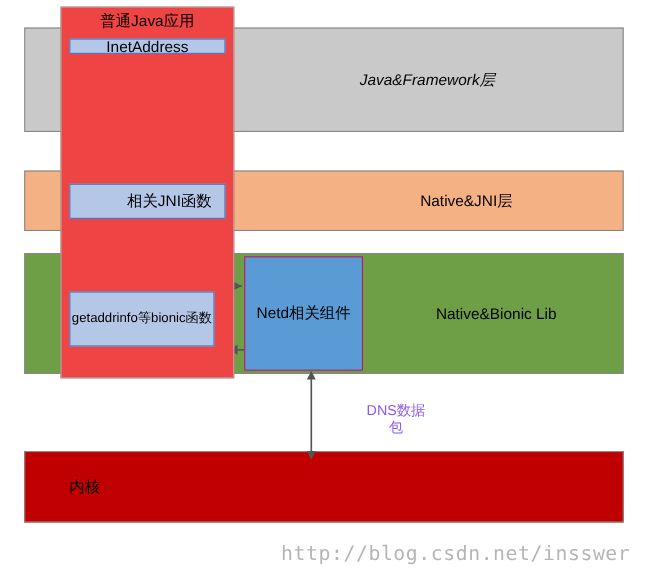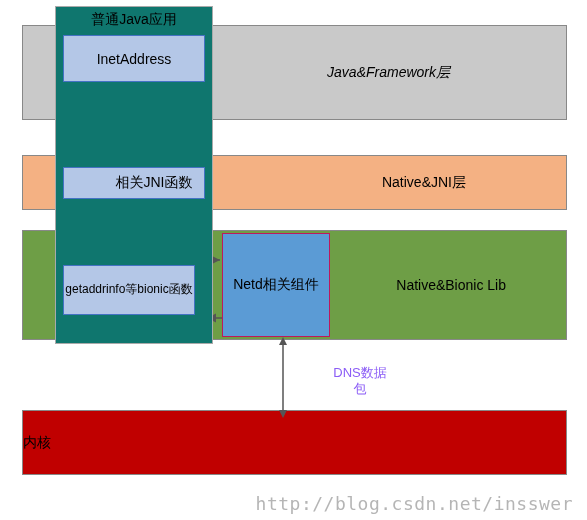--- a/index.html
+++ b/index.html
@@ -3,21 +3,21 @@
 <meta charset="utf-8">
 <style>
 * { box-sizing: border-box; margin: 0; padding: 0; }
 body { width: 587px; height: 520px; background: #fff; font-family: "Microsoft YaHei", Arial, sans-serif; position: relative; overflow: hidden; }
 .canvas { position: absolute; inset: 0; }
 .box { position: absolute; display: flex; align-items: center; justify-content: center; text-align: center; font-size: 14px; border: 1px solid #888; }
 .layer-gray { background: #c9c9c9; }
 .layer-orange { background: #f4b183; }
 .layer-green { background: #6e9e46; }
 .layer-red { background: #c00000; color: #000; }
-.col-light { background: #0f766e; border: 1px solid #aaa; }
+.col-light { background: #ef4444; border: 1px solid #aaa; }
 .node-blue { background: #b4c7e7; border: 1px solid #4472c4; }
 .node-mid { background: #5b9bd5; border: 1px solid #be185d; color: #000; }
 .node-orange { background: #f4b183; border: 1px solid #c55a11; }
 .label { position: absolute; font-size: 13px; color: #8b5cf6; }
 .watermark { position: absolute; right: 14px; bottom: 6px; font-size: 18px; color: rgba(120,120,120,0.55); font-family: monospace; letter-spacing: .5px; }
 svg.arrows { position: absolute; inset: 0; pointer-events: none; }
 </style>
 </head>
 <body>
 
@@ -28,29 +28,29 @@
   </div>
 
   <div class="box layer-orange" style="left:22px; top:155px; width:545px; height:55px; justify-content:flex-end; padding-right:100px;">
     <span>Native&amp;JNI层</span>
   </div>
 
   <div class="box layer-green" style="left:22px; top:230px; width:545px; height:110px; justify-content:flex-end; padding-right:60px;">
     <span style="background:transparent;color:#000">Native&amp;Bionic Lib</span>
   </div>
 
-  <div class="box layer-red" style="left:22px; top:410px; width:545px; height:65px; justify-content:flex-start; ">
+  <div class="box layer-red" style="left:22px; top:410px; width:545px; height:65px; justify-content:flex-start; padding-left:40px;">
     <span>内核</span>
   </div>
 
   <div class="box col-light" style="left:55px; top:6px; width:158px; height:338px; align-items:flex-start; padding-top:4px; font-size:14px; z-index:2;">
     <span>普通Java应用</span>
   </div>
 
-  <div class="box node-blue" style="left:63px; top:35px; width:142px; height:47px; z-index:3;">
+  <div class="box node-blue" style="left:63px; top:35px; width:142px; height:14px; z-index:3;">
     <span>InetAddress</span>
   </div>
 
   <div class="box node-blue" style="left:63px; top:167px; width:142px; height:32px; z-index:3;padding-left:40px;">
     <span>相关JNI函数</span>
   </div>
 
   <div class="box node-blue" style="left:63px; top:265px; width:132px; height:50px; z-index:3; font-size:12px; line-height:1.3;">
     <span>getaddrinfo等bionic函数</span>
   </div>

